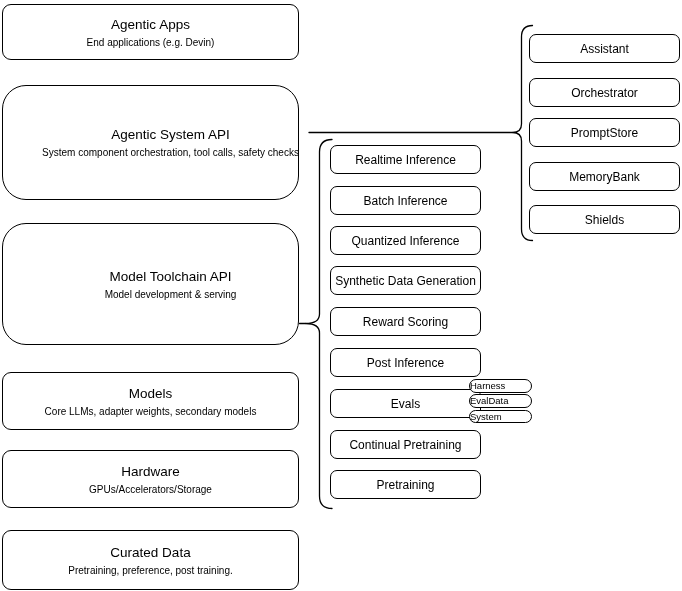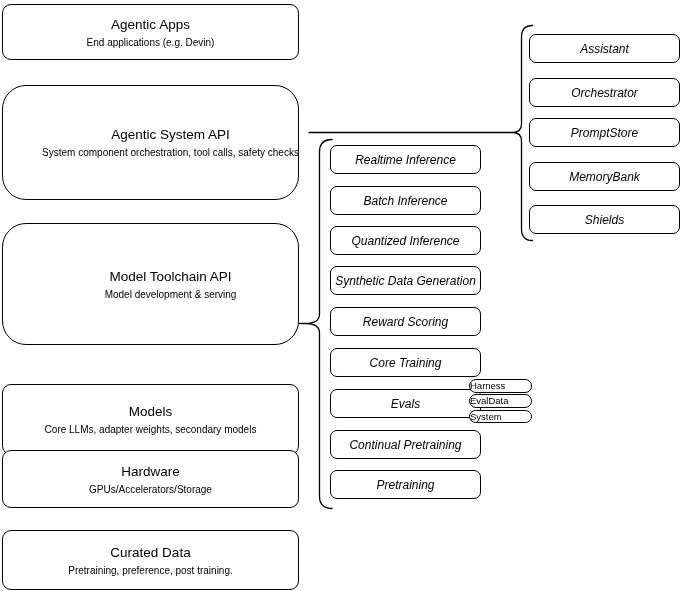--- a/index.html
+++ b/index.html
@@ -23,21 +23,20 @@
   }
   .lbox { left: 2px; width: 297px; border-radius: 9px; }
   .lbox.r-lg { border-radius: 24px; padding-left: 40px; }
   .ttl { font-size: 13.5px; line-height: 17px; white-space: nowrap; }
   .sub { font-size: 10px; line-height: 12px; margin-top: 4px; white-space: nowrap; }
   .mbox, .rbox {
     width: 151px; height: 29px;
     border-radius: 7px; border-width: 1.6px;
     font-size: 12px; white-space: nowrap;
     flex-direction: row;
-    font-style: italic;
   }
   .mbox { left: 330px; }
   .rbox { left: 529px; }
   .tag {
     position: absolute; z-index: 3;
     left: 469px; width: 63px; height: 13.5px;
     background: #ffffff;
     border: 1.4px solid #000000;
     border-radius: 8px;
     font-size: 9.5px; line-height: 11px;
@@ -62,21 +61,21 @@
     <div class="sub">End applications (e.g. Devin)</div>
   </div>
   <div class="box lbox r-lg" style="top:85px;height:115px">
     <div class="ttl">Agentic System API</div>
     <div class="sub">System component orchestration, tool calls, safety checks</div>
   </div>
   <div class="box lbox r-lg" style="top:223px;height:122px">
     <div class="ttl">Model Toolchain API</div>
     <div class="sub">Model development &amp; serving</div>
   </div>
-  <div class="box lbox" style="top:384px;height:71px">
+  <div class="box lbox" style="top:372px;height:58px">
     <div class="ttl">Models</div>
     <div class="sub">Core LLMs, adapter weights, secondary models</div>
   </div>
   <div class="box lbox" style="top:450px;height:58px">
     <div class="ttl">Hardware</div>
     <div class="sub">GPUs/Accelerators/Storage</div>
   </div>
   <div class="box lbox" style="top:530px;height:60px">
     <div class="ttl">Curated Data</div>
     <div class="sub">Pretraining, preference, post training.</div>
@@ -91,21 +90,21 @@
   <div class="box mbox" style="top:226px">
     <span>Quantized Inference</span>
   </div>
   <div class="box mbox" style="top:266px">
     <span>Synthetic Data Generation</span>
   </div>
   <div class="box mbox" style="top:307px">
     <span>Reward Scoring</span>
   </div>
   <div class="box mbox" style="top:348px">
-    <span>Core Training</span>
+    <span>Post Inference</span>
   </div>
   <div class="box mbox" style="top:389px">
     <span>Evals</span>
   </div>
   <div class="box mbox" style="top:430px">
     <span>Continual Pretraining</span>
   </div>
   <div class="box mbox" style="top:470px">
     <span>Pretraining</span>
   </div>

